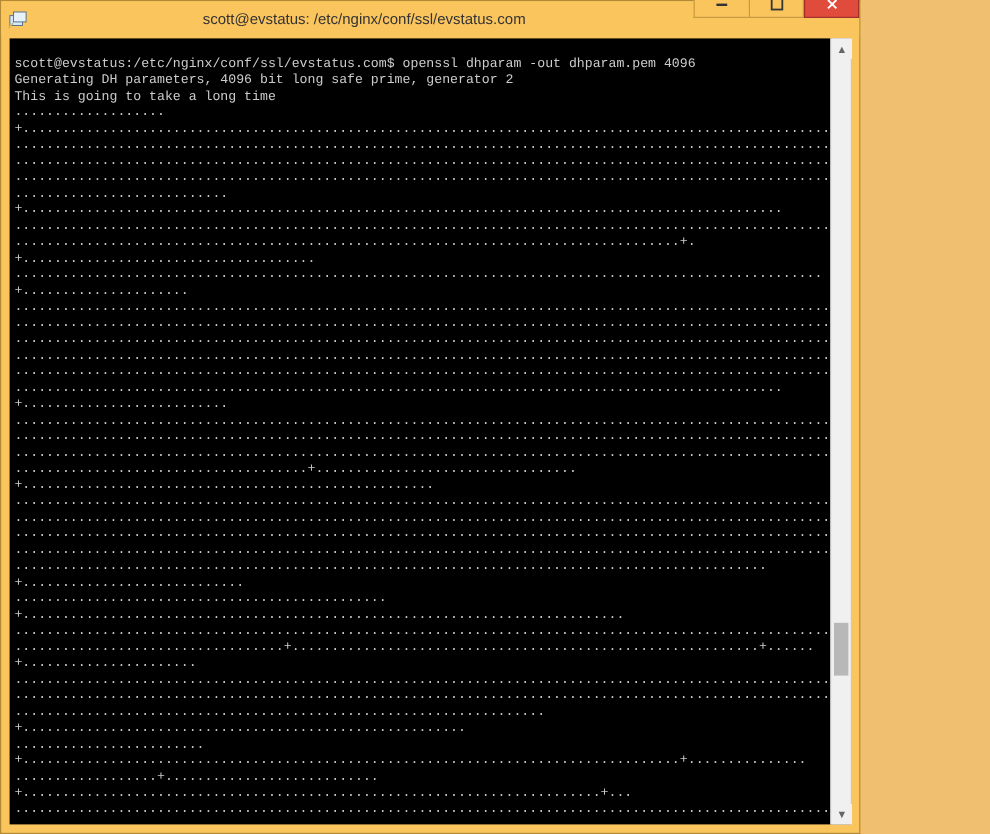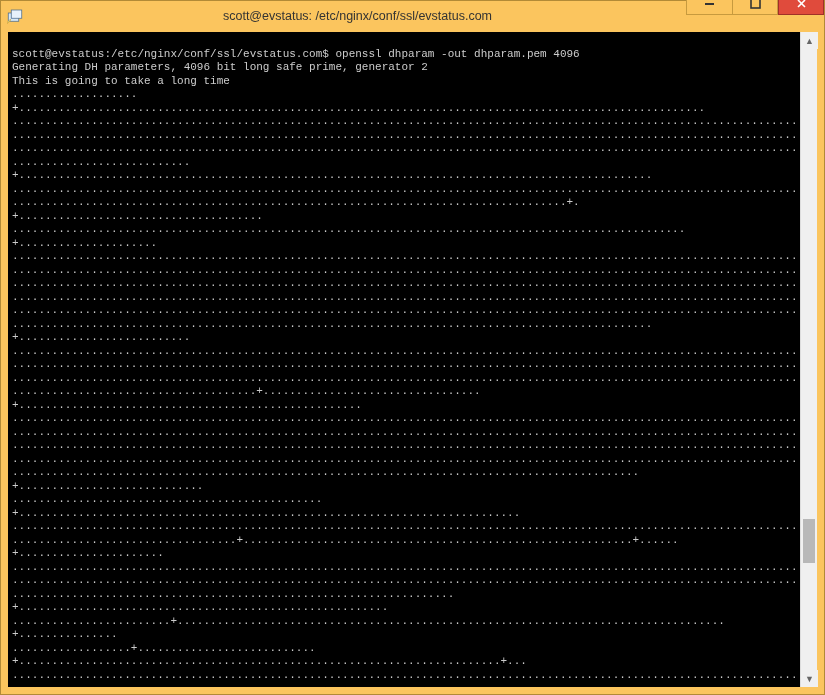--- a/index.html
+++ b/index.html
@@ -6,21 +6,21 @@
   html, body {
     margin: 0; padding: 0;
     width: 825px; height: 695px;
     overflow: hidden;
     font-family: "Segoe UI", Tahoma, sans-serif;
     background: #f0c070;
   }
   .window {
     position: absolute;
     left: 0; top: 0;
-    width: 825px; height: 695px;
+    width: 717px; height: 695px;
     background: #fbc55e;
     border: 1px solid #b28a36;
   }
   .titlebar {
     height: 30px;
     display: flex;
     align-items: center;
     background: #fbc55e;
     position: relative;
   }

